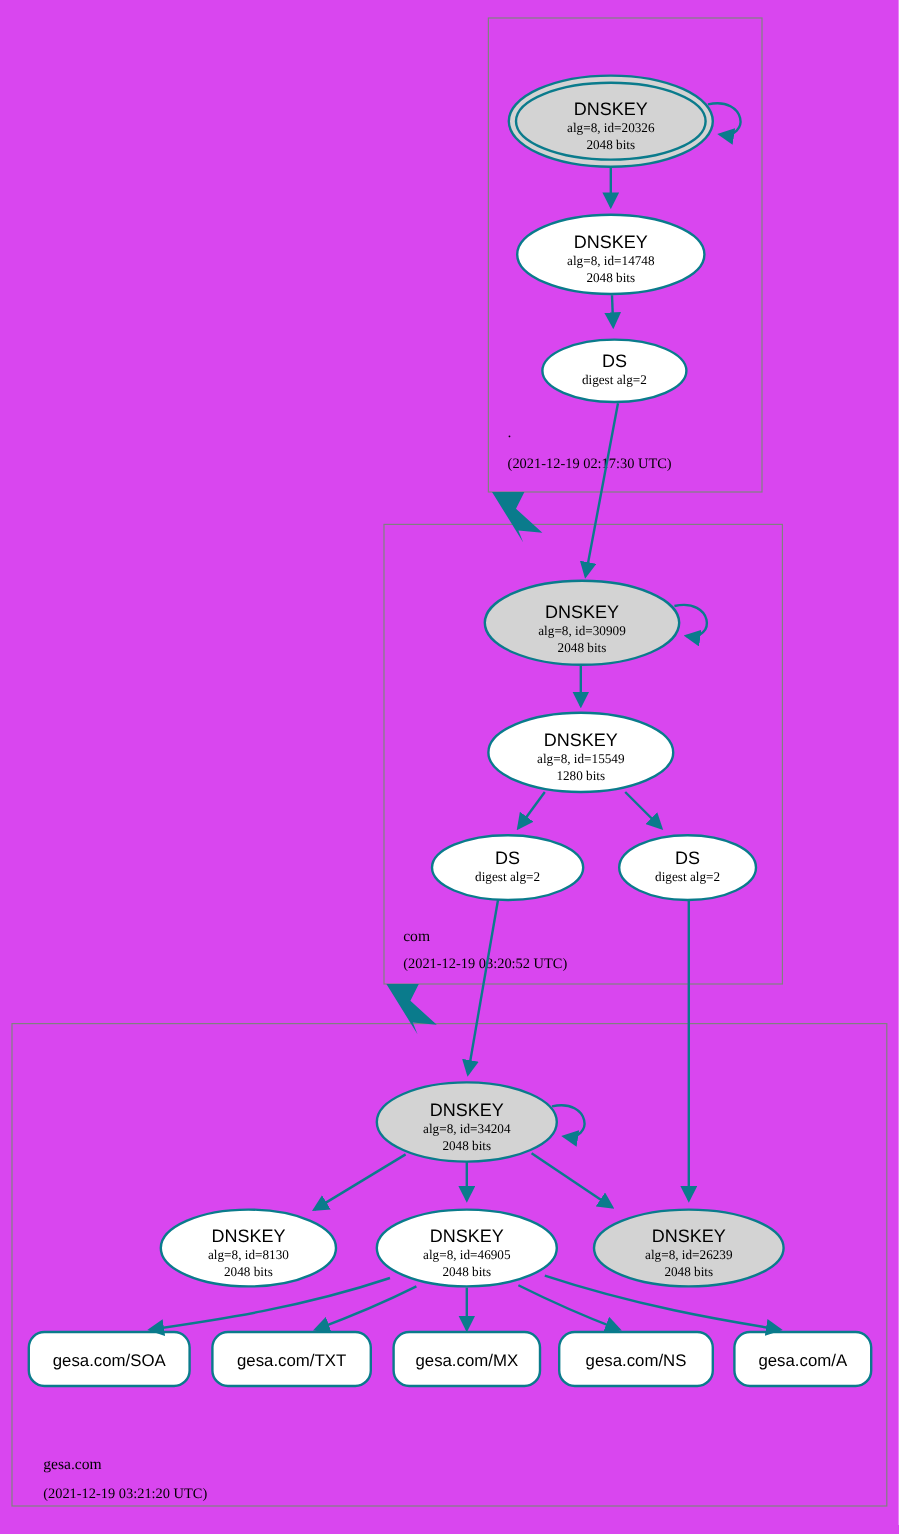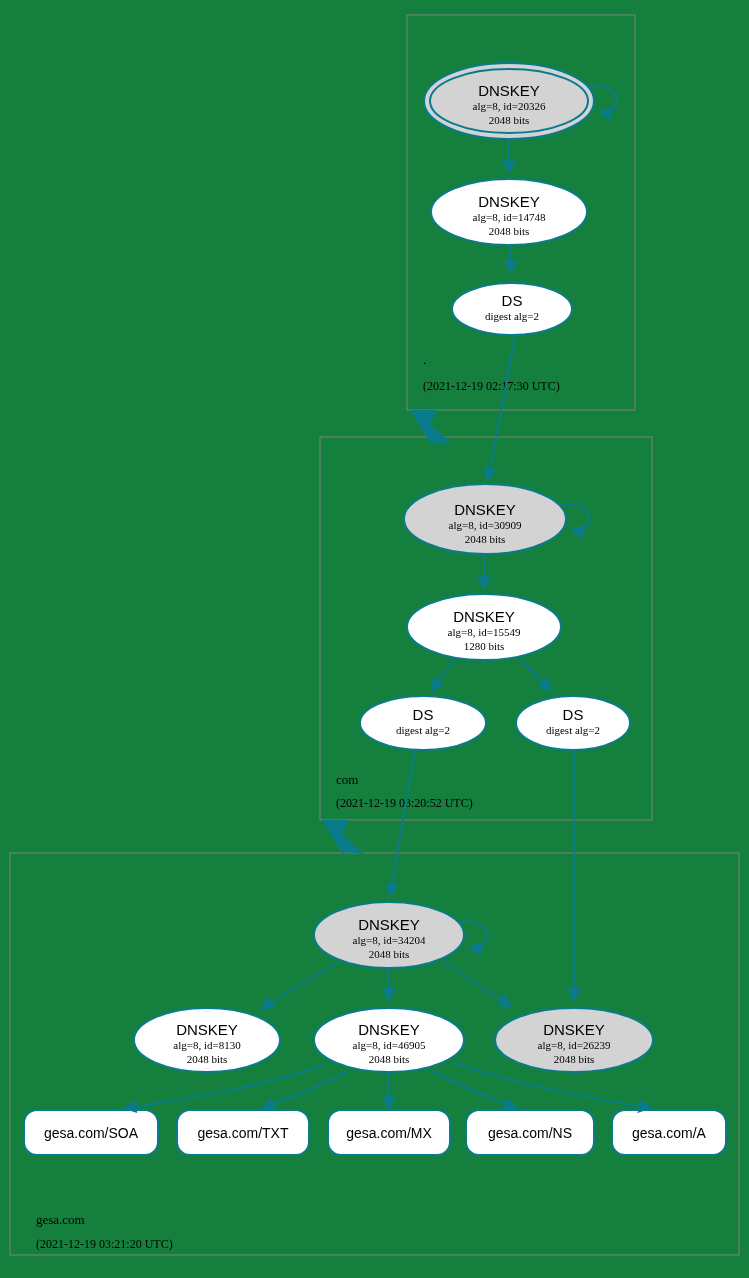--- a/index.html
+++ b/index.html
@@ -7,21 +7,21 @@
     padding: 0;
     background: #ffffff;
   }
   body {
     font-family: "Liberation Sans", sans-serif;
   }
   #canvas {
     position: relative;
     width: 749px;
     height: 1278px;
-    background: #15803d;
+    background: #d946ef;
     overflow: hidden;
   }
   svg#graph {
     position: absolute;
     top: 0;
     left: 0;
     width: 749px;
     height: 1278px;
   }
   .zone-box {

